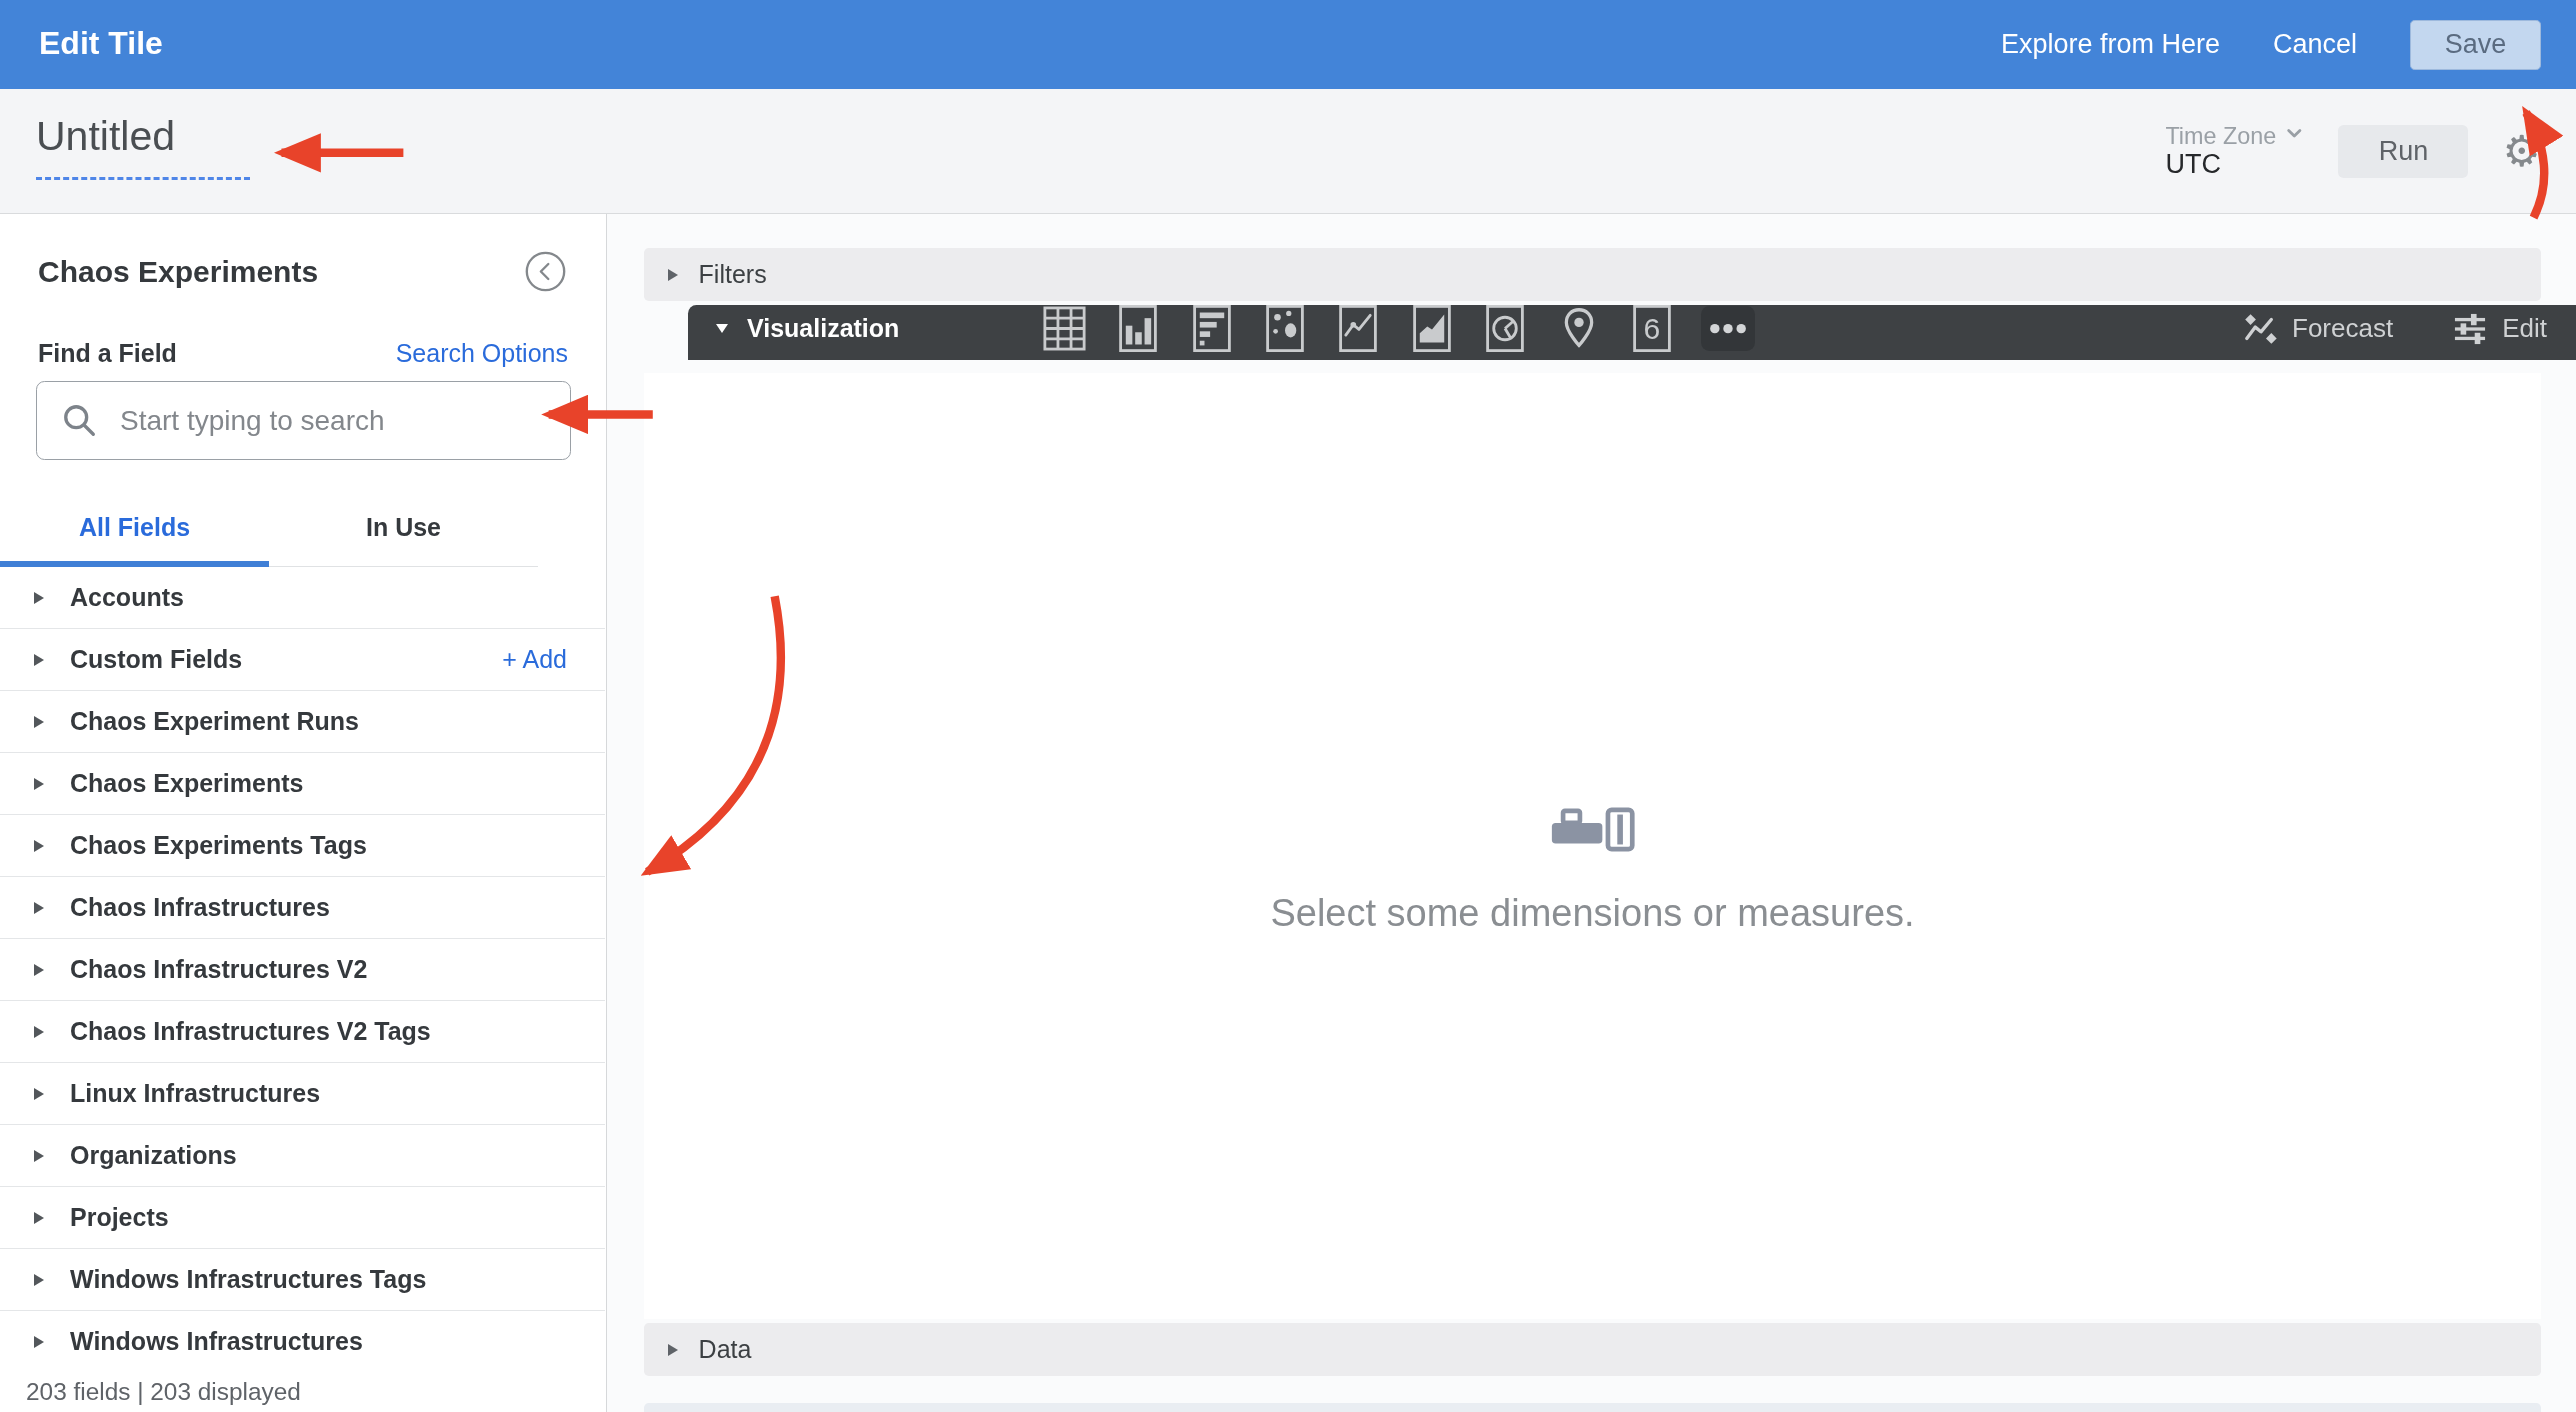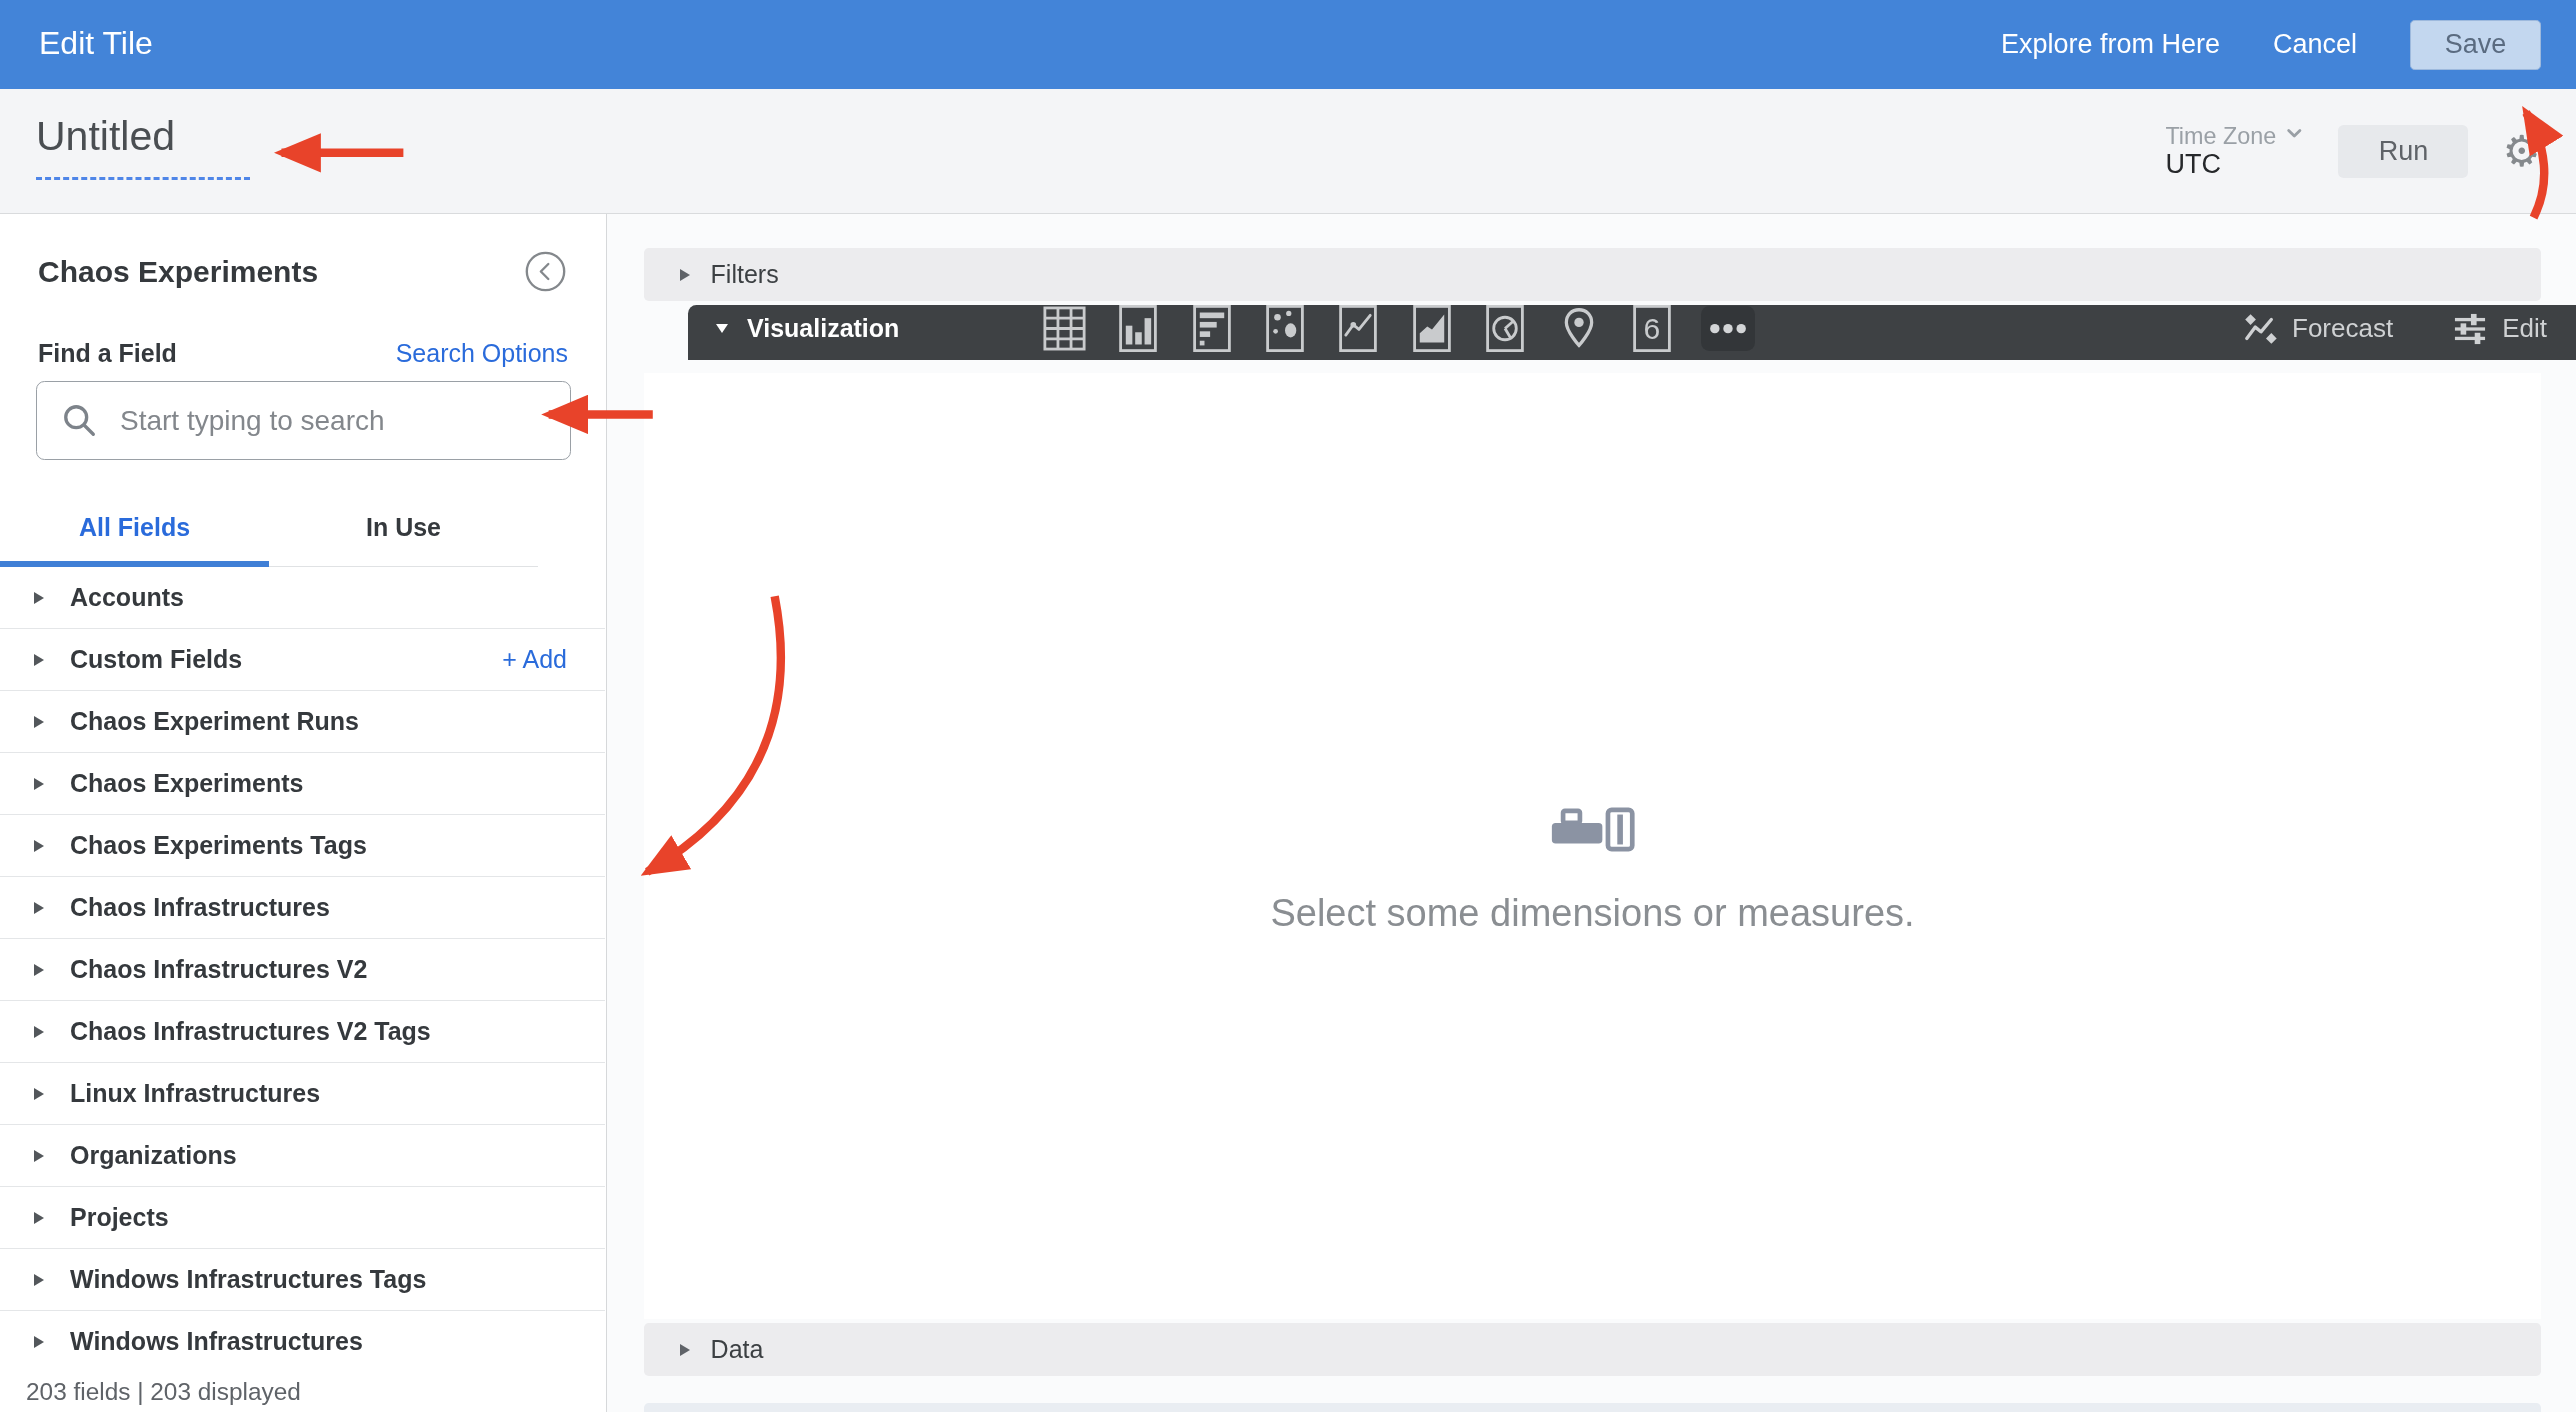--- a/index.html
+++ b/index.html
@@ -2,21 +2,21 @@
 <html style="font-size:15px"><head>
 <meta charset="utf-8">
 <style>
   * { margin:0; padding:0; box-sizing:border-box; }
   html,body { width:2576px; height:1412px; }
   body { font-family:"Liberation Sans", sans-serif; background:#fafbfc; position:relative; overflow:hidden; }
   .stage { position:absolute; inset:0; width:2576px; height:1412px; }
 
   
   .topbar { position:absolute; left:0; top:0; width:2576px; height:89px; background:#4384d8; display:flex; align-items:center; }
-  .topbar-title { position:absolute; left:39px; top:25px; font-size:32px; color:#ffffff; font-weight:400; }
+  .topbar-title { position:absolute; left:39px; top:25px; font-size:32px; color:#ffffff; font-weight:700; }
   .topbar-actions { position:absolute; right:35px; top:0; height:89px; display:flex; align-items:center; gap:53px; }
   .topbar-link { color:#ffffff; font-size:27px; font-weight:500; cursor:pointer; white-space:nowrap; }
   .save-btn { width:131px; height:50px; background:#c3d7ef; border:1.9px solid #9db9dd; border-radius:4.7px; color:#5a6b80; font-size:27px; font-weight:500; display:flex; align-items:center; justify-content:center; cursor:pointer; }
 
   
   .titlerow { position:absolute; left:0; top:89px; width:2576px; height:125px; background:#f4f5f7; border-bottom:1.9px solid #d9dbdd;padding-left:12px; }
   .untitled-wrap { position:absolute; left:36px; top:24.4px; }
   .untitled { font-size:41px; color:#4a4e52; font-weight:400; }
   .untitled-underline { width:214px; height:0; border-bottom:3.8px dashed #4f86e8; margin-top:17px; }
   .titlerow-right { position:absolute; right:35px; top:0; height:125px; display:flex; align-items:center; gap:34px; }
@@ -45,21 +45,21 @@
   .field-list { position:absolute; left:0; top:353px; width:605px; }
   .field-row { height:62px; border-bottom:1.9px solid #e4e6e8; display:flex; align-items:center; padding:0 38px 0 34px; cursor:pointer; background:#ffffff; }
   .tri-right { width:0; height:0; border-left:10.3px solid #53575b; border-top:6.6px solid transparent; border-bottom:6.6px solid transparent; margin-right:26px; flex:none; }
   .field-label { font-size:25px; font-weight:700; color:#35393d; white-space:nowrap; }
   .add-link { margin-left:auto; font-size:25px; color:#2a6bdb; cursor:pointer; }
   .sb-footer { position:absolute; left:0; bottom:0; width:605px; height:41px; border-top:0; display:flex; align-items:center; padding-left:26px; background:#ffffff; }
   .sb-footer-text { font-size:24.4px; color:#5f6368; }
 
   
   .main { position:absolute; left:609px; top:216px; width:1967px; height:1197px; background:#fafbfc; }
-  .panelbar { position:absolute; left:35px; width:1897px; height:53px; background:#ececee; border-radius:4.7px; display:flex; align-items:center; padding-left:36px; gap:20.6px; cursor:pointer; }
+  .panelbar { position:absolute; left:35px; width:1897px; height:53px; background:#ececee; border-radius:4.7px; display:flex; align-items:center; padding-left:24px; gap:20.6px; cursor:pointer; }
   .panelbar .tri-right { border-left-color:#5f6368; margin-right:0; }
   .panelbar-label { font-size:25px; font-weight:500; color:#3c4043; }
   .filters-bar { top:32px; }
   .data-bar { top:1107px; }
 
   .vizbar { position:absolute; left:35px; top:89px; width:1897px; height:55px; background:#3e4144; border-radius:8.4px 8.4px 0 0; display:flex; align-items:center; padding:0 38px 8px 28px;margin-left:44px; }
   .viz-caret { width:0; height:0; border-top:9.4px solid #ffffff; border-left:6.6px solid transparent; border-right:6.6px solid transparent; margin-right:19px; }
   .viz-label { font-size:25px; font-weight:700; color:#ffffff; margin-right:141px; }
   .viz-icons { display:flex; align-items:center; gap:24.4px; }
   .viz-icon { width:49px; height:49px; display:flex; align-items:center; justify-content:center; cursor:pointer; }

